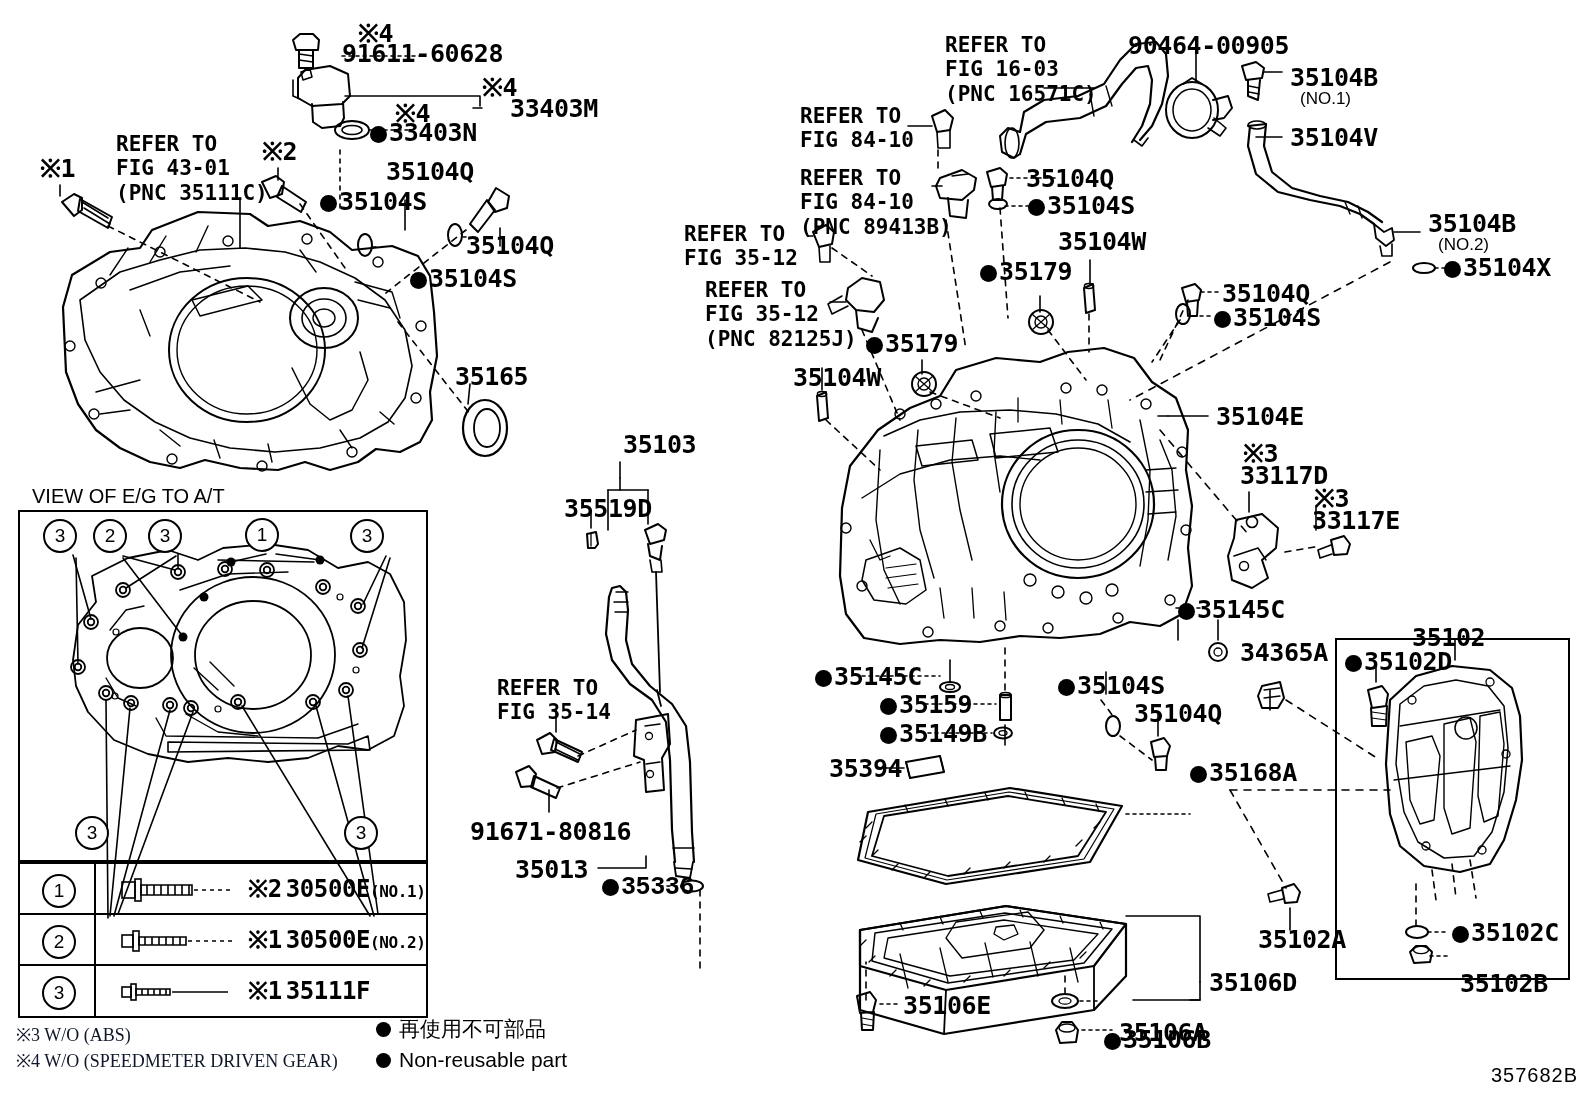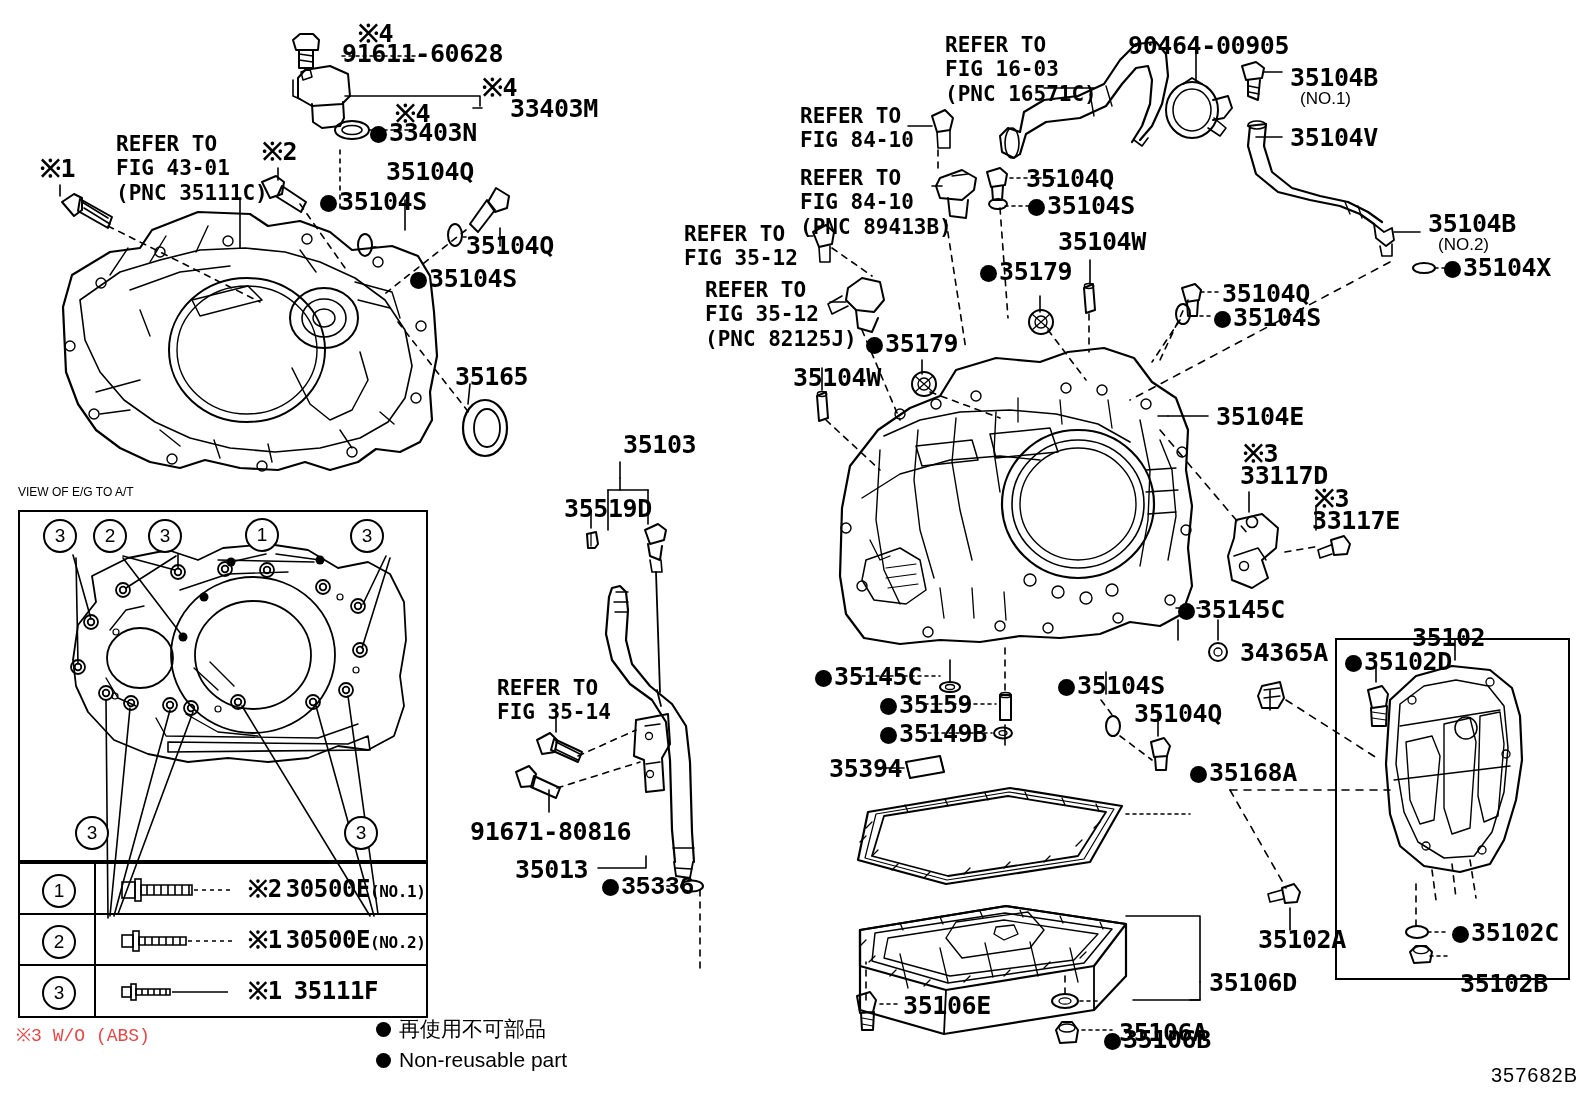--- a/index.html
+++ b/index.html
@@ -23,21 +23,21 @@
   #viewbox{left:18px;top:510px;width:410px;height:352px;}
   #tbl{position:absolute;left:18px;top:862px;width:410px;height:156px;
        border:2px solid #000;box-sizing:border-box;}
   #tbl .row{position:relative;height:51px;border-bottom:2px solid #000;box-sizing:border-box;}
   #tbl .row:last-child{border-bottom:none;}
   #tbl .cnum{position:absolute;left:22px;top:10px;}
   #tbl .vsep{position:absolute;left:74px;top:0;bottom:0;width:2px;background:#000;}
   #tbl .txt{position:absolute;left:228px;top:13px;}
   #tbl .bolt{position:absolute;left:100px;top:14px;}
   #p35102box{left:1335px;top:638px;width:235px;height:342px;}
-  .notes{position:absolute;font-family:Liberation Mono, monospace;font-size:18px;color:#ef4444;white-space:nowrap;}
+  .notes{position:absolute;font-family:Liberation Serif, serif;font-size:18px;color:#0f172a;white-space:nowrap;}
   .legrow{position:absolute;font-family:"Liberation Sans",sans-serif;font-size:21px;color:#000;white-space:nowrap;}
   #figid{position:absolute;right:14px;bottom:12px;font-family:"Liberation Sans",sans-serif;
          font-size:20px;letter-spacing:1px;color:#000;}
   .km{font-family:"DejaVu Sans",sans-serif;}
 </style>
 </head>
 <body>
 
 <div id="stage">
 
@@ -630,21 +630,21 @@
   <div class="lbl pn" style="left:370px;top:119px;"><span class="dot"></span><span>33403N</span></div>
   <div class="lbl ref" style="left:116px;top:132px;">REFER TO
 FIG 43-01
 (PNC 35111C)</div>
   <div class="lbl pn" style="left:386px;top:158px;">35104Q</div>
   <div class="lbl pn" style="left:320px;top:188px;"><span class="dot"></span><span>35104S</span></div>
   <div class="lbl pn" style="left:466px;top:232px;">35104Q</div>
   <div class="lbl pn" style="left:410px;top:265px;"><span class="dot"></span><span>35104S</span></div>
   <div class="lbl pn" style="left:455px;top:363px;">35165</div>
 
-  <div class="lbl sans" style="left:18px;top:486px;font-size:12px;">VIEW OF E/G TO A/T</div>
+  <div class="lbl sans" style="left:32px;top:486px;font-size:20px;">VIEW OF E/G TO A/T</div>
   <div class="box" id="viewbox"></div>
   <div class="circnum" style="left:43px;top:519px;">3</div>
   <div class="circnum" style="left:93px;top:519px;">2</div>
   <div class="circnum" style="left:148px;top:519px;">3</div>
   <div class="circnum" style="left:245px;top:518px;">1</div>
   <div class="circnum" style="left:350px;top:519px;">3</div>
   <div class="circnum" style="left:75px;top:816px;">3</div>
   <div class="circnum" style="left:344px;top:816px;">3</div>
 
   <div id="tbl">
@@ -681,25 +681,26 @@
       <div class="cnum circnum" style="position:absolute;left:22px;top:10px;">3</div>
       <svg class="bolt" width="120" height="24" viewBox="0 0 120 24">
         <g stroke="#000" stroke-width="1.6" fill="none">
           <rect x="2" y="7" width="9" height="10"></rect>
             <rect x="11" y="4" width="5" height="16"></rect>
           <path d="M16 9 L50 9 L50 15 L16 15 Z"></path>
           <path d="M22 9 L22 15 M28 9 L28 15 M34 9 L34 15 M40 9 L40 15 M46 9 L46 15"></path>
           <path d="M52 12 L108 12"></path>
         </g>
       </svg>
-      <div class="txt lbl pn2"><span class="small">※1</span><span style="margin-left:12px">35111F</span></div>
+      <div class="txt lbl pn2"><span class="small">※1</span><span style="margin-left:4px">35111F</span></div>
     </div>
   </div>
 
   <div class="notes" style="left:16px;top:1022px;">※3 W/O (ABS)</div>
+  <div class="notes" style="left:16px;top:1048px;">※4 W/O (SPEEDMETER DRIVEN GEAR)</div>
   <div class="legrow" style="left:376px;top:1015px;"><span class="dot sm"></span><span class="km" style="margin-left:6px">再使用不可部品</span></div>
   <div class="legrow" style="left:376px;top:1048px;"><span class="dot sm"></span><span style="margin-left:6px">Non-reusable part</span></div>
 
   <div class="lbl pn" style="left:592px;top:431px;margin-left:31px;">35103</div>
   <div class="lbl pn" style="left:564px;top:495px;">35519D</div>
   <div class="lbl ref" style="left:497px;top:676px;">REFER TO
 FIG 35-14</div>
   <div class="lbl pn" style="left:470px;top:818px;">91671-80816</div>
   <div class="lbl pn" style="left:515px;top:856px;">35013</div>
   <div class="lbl pn" style="left:602px;top:874px;font-family:Liberation Mono, monospace;"><span class="dot"></span><span>35336</span></div>

